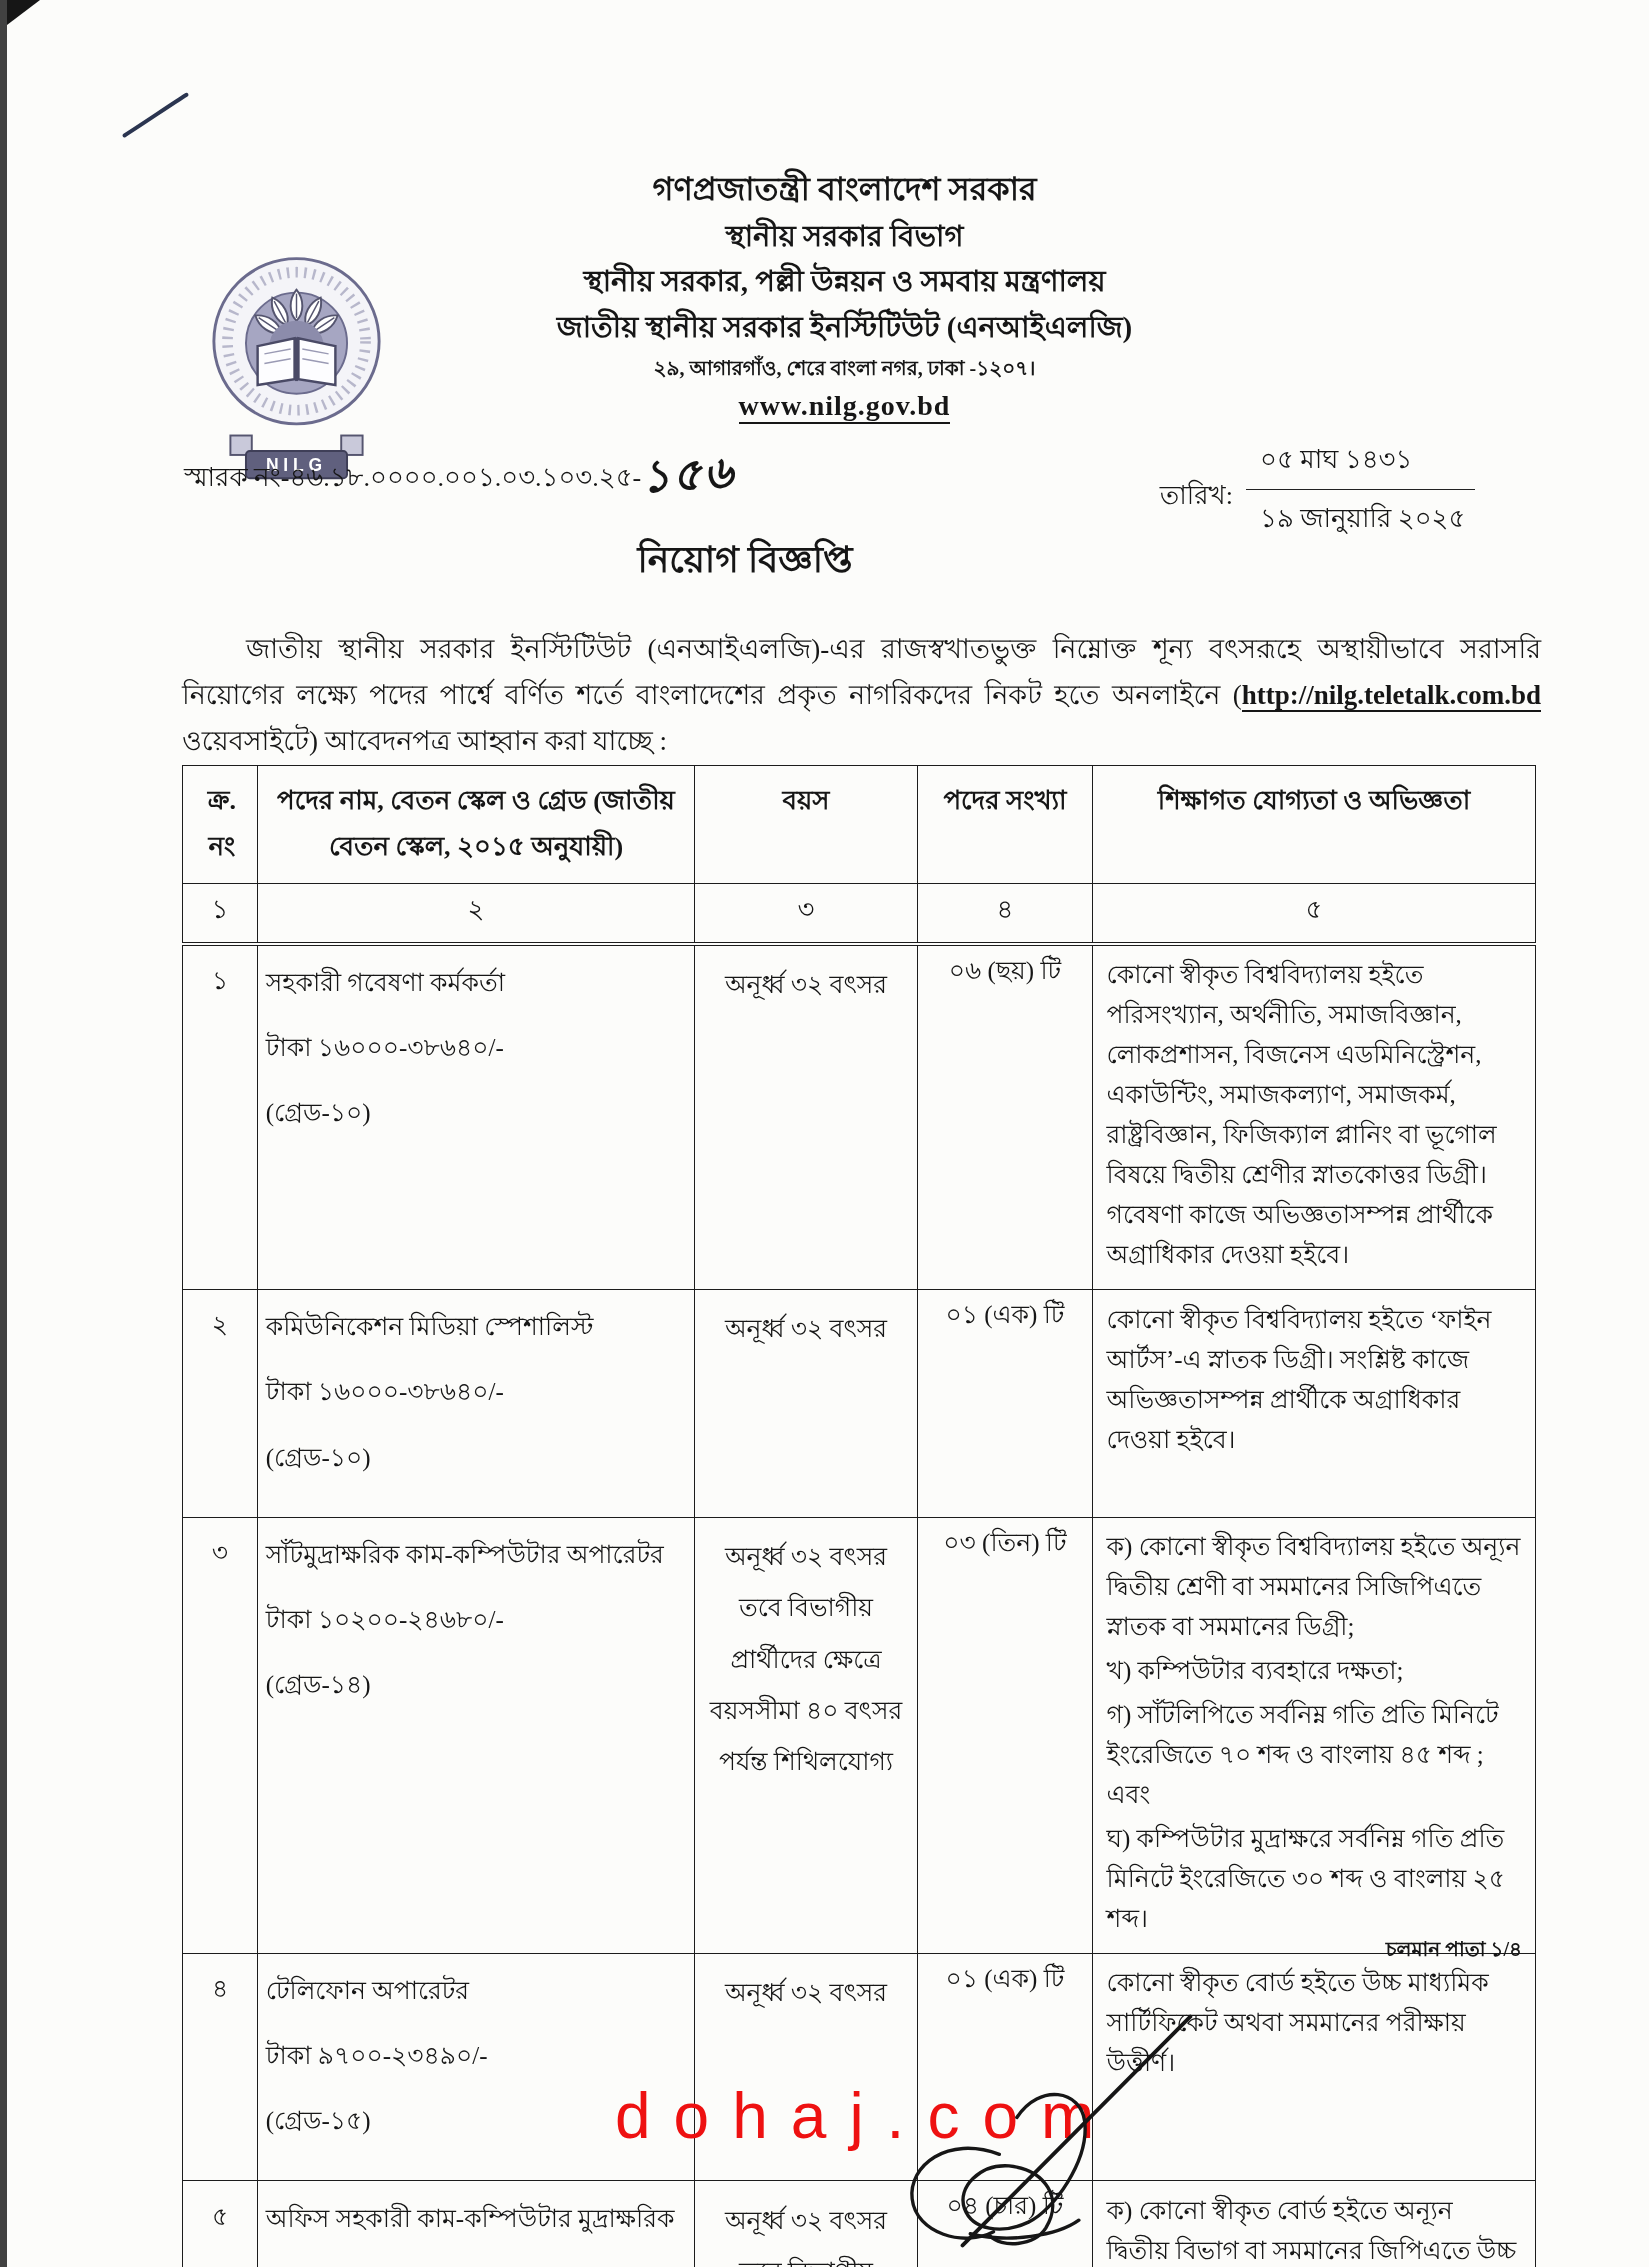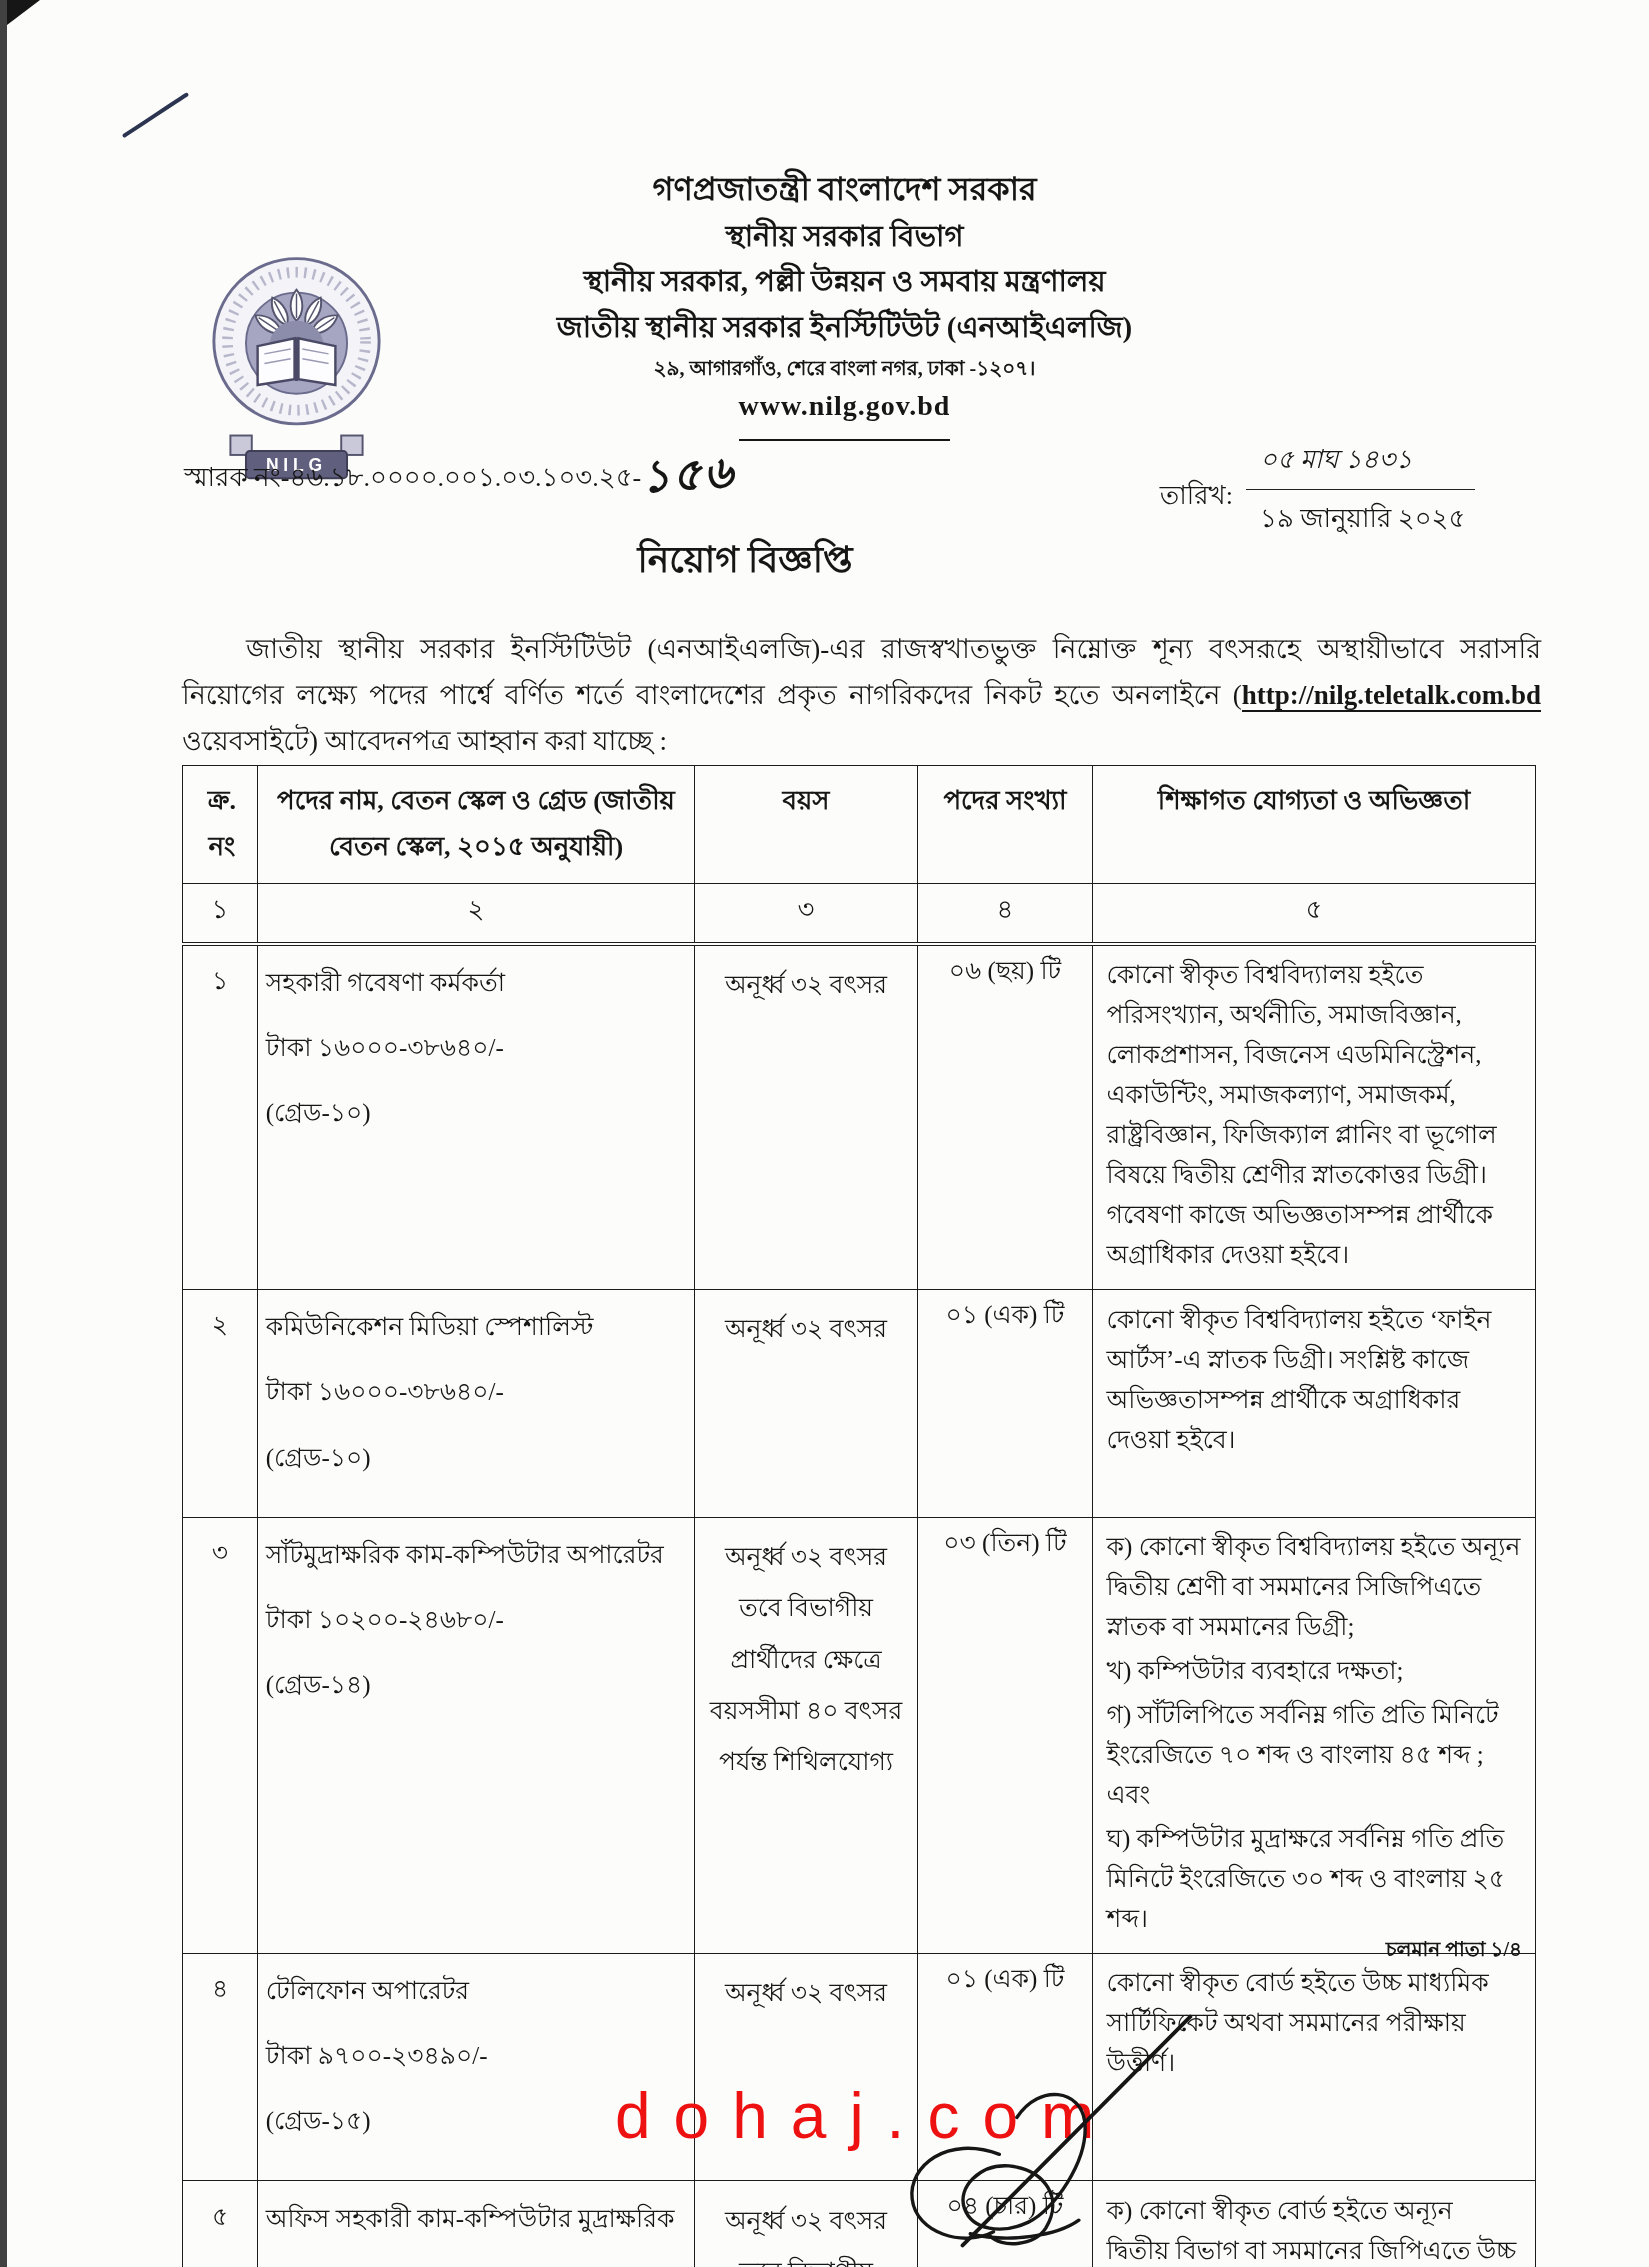--- a/index.html
+++ b/index.html
@@ -21,30 +21,30 @@
   .logo{position:absolute;left:209px;top:245px;}
   
   .header-block{position:absolute;left:0;top:173px;width:1650px;text-align:center;padding-left:39px;box-sizing:border-box;}
   .h-line{line-height:1.0;margin:0 0 16.5px 0;font-weight:bold;}
   .h1{font-size:32px;}
   .h2{font-size:29px;}
   .h3{font-size:29px;}
   .h4{font-size:29px;}
   .h5{font-size:20px;margin-bottom:11.6px;}
   .h-web{font-size:28px;font-weight:bold;letter-spacing:1px;}
-  .h-web span{border-bottom:2.9px solid #161616;padding-bottom:18px;}
+  .h-web span{border-bottom:2.9px solid #161616;padding-bottom:1px;}
   
   .memo-row{position:absolute;left:184px;top:439px;width:1349px;}
   .memo-no{position:absolute;left:0;top:17.5px;font-size:26px;white-space:nowrap;}
   .memo-hand{display:inline-block;font-size:45px;font-style:italic;font-weight:bold;
      transform:rotate(-3deg) translateY(3.9px);letter-spacing:1.9px;line-height:0;}
   .date-wrap{position:absolute;right:58px;top:0;display:flex;align-items:center;}
   .date-label{font-size:26px;margin-right:13.6px;padding-top:13.6px;}
   .date-stack{display:inline-block;text-align:left;}
-  .date-top{font-size:26px;padding:0 25px 5.8px 13.6px;border-bottom:1.9px solid #222;font-style:italic;}
+  .date-top{font-size:26px;padding:0 25px 5.8px 13.6px;border-bottom:1.9px solid #222;}
   .date-bottom{font-size:26px;padding:7.8px 9.7px 0 13.6px;}
   
   .notice-title{position:absolute;left:0;top:532px;width:1490px;text-align:center;
      font-size:36px;font-weight:bold;box-sizing:border-box;}
   .intro{position:absolute;left:182px;top:600px;width:1359px;
      font-size:27px;line-height:1.7;text-align:justify;text-indent:64px;}
   .intro .url{font-weight:bold;border-bottom:2.9px solid #161616;font-family:"Liberation Serif",serif;}
   
   .tbl-wrap{position:absolute;left:182px;top:765px;}
   table{border-collapse:collapse;table-layout:fixed;width:1353px;}

